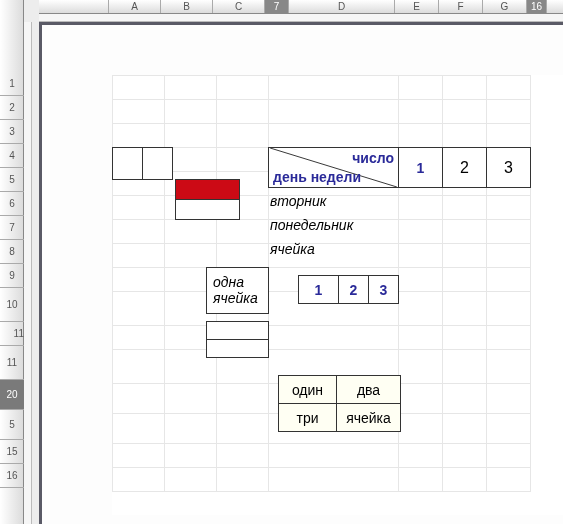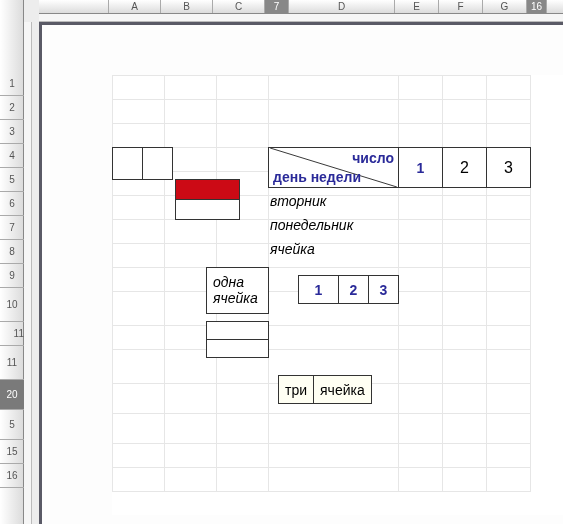--- a/index.html
+++ b/index.html
@@ -373,20 +373,24 @@
             <td style="width:62px;height:18px"></td>
           </tr>
       <tr>
             <td style="width:62px;height:18px"></td>
           </tr>
     </tbody>
       </table>
 
     <table class="emb yellowish" style="top:300px; left:166px;">
       <tbody>
+          <tr>
+        <td class="center" style="width:58px;height:28px">один</td>
+        <td class="center" style="width:64px">два</td>
+      </tr>
       <tr>
         <td class="center" style="height:28px">три</td>
         <td class="center">ячейка</td>
       </tr>
     </tbody>
       </table>
 
   </div>
 </div>
 

